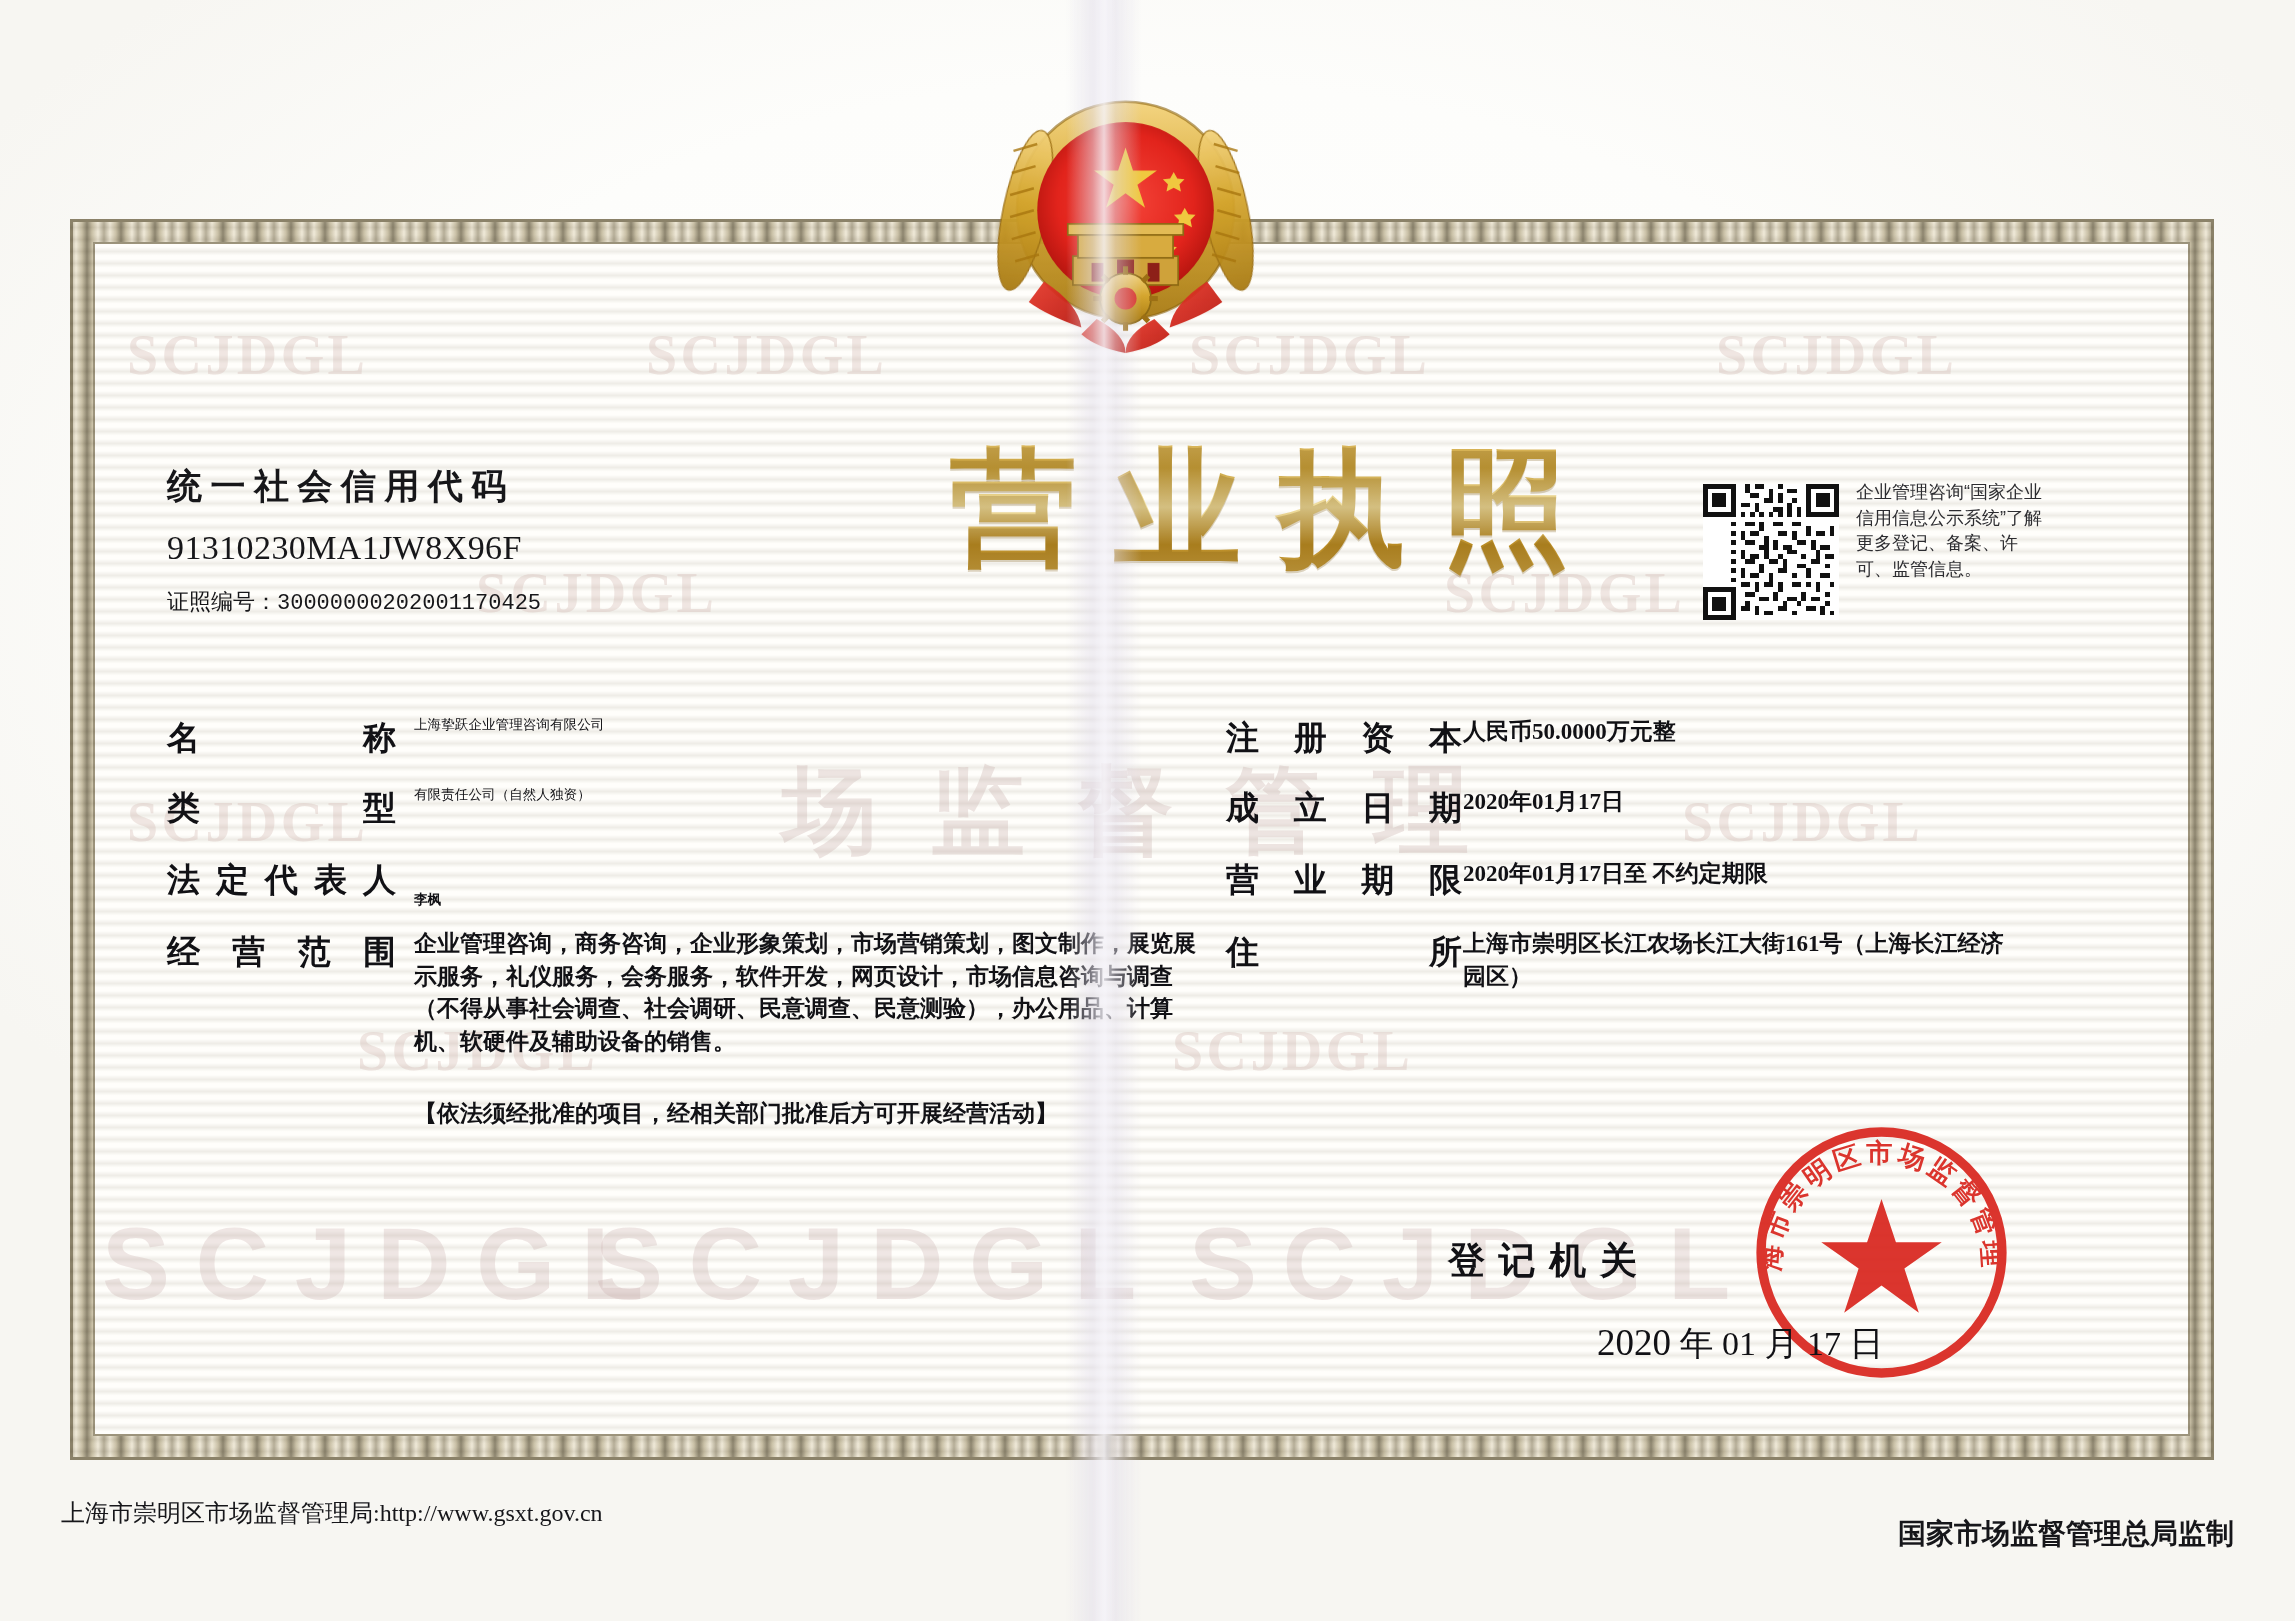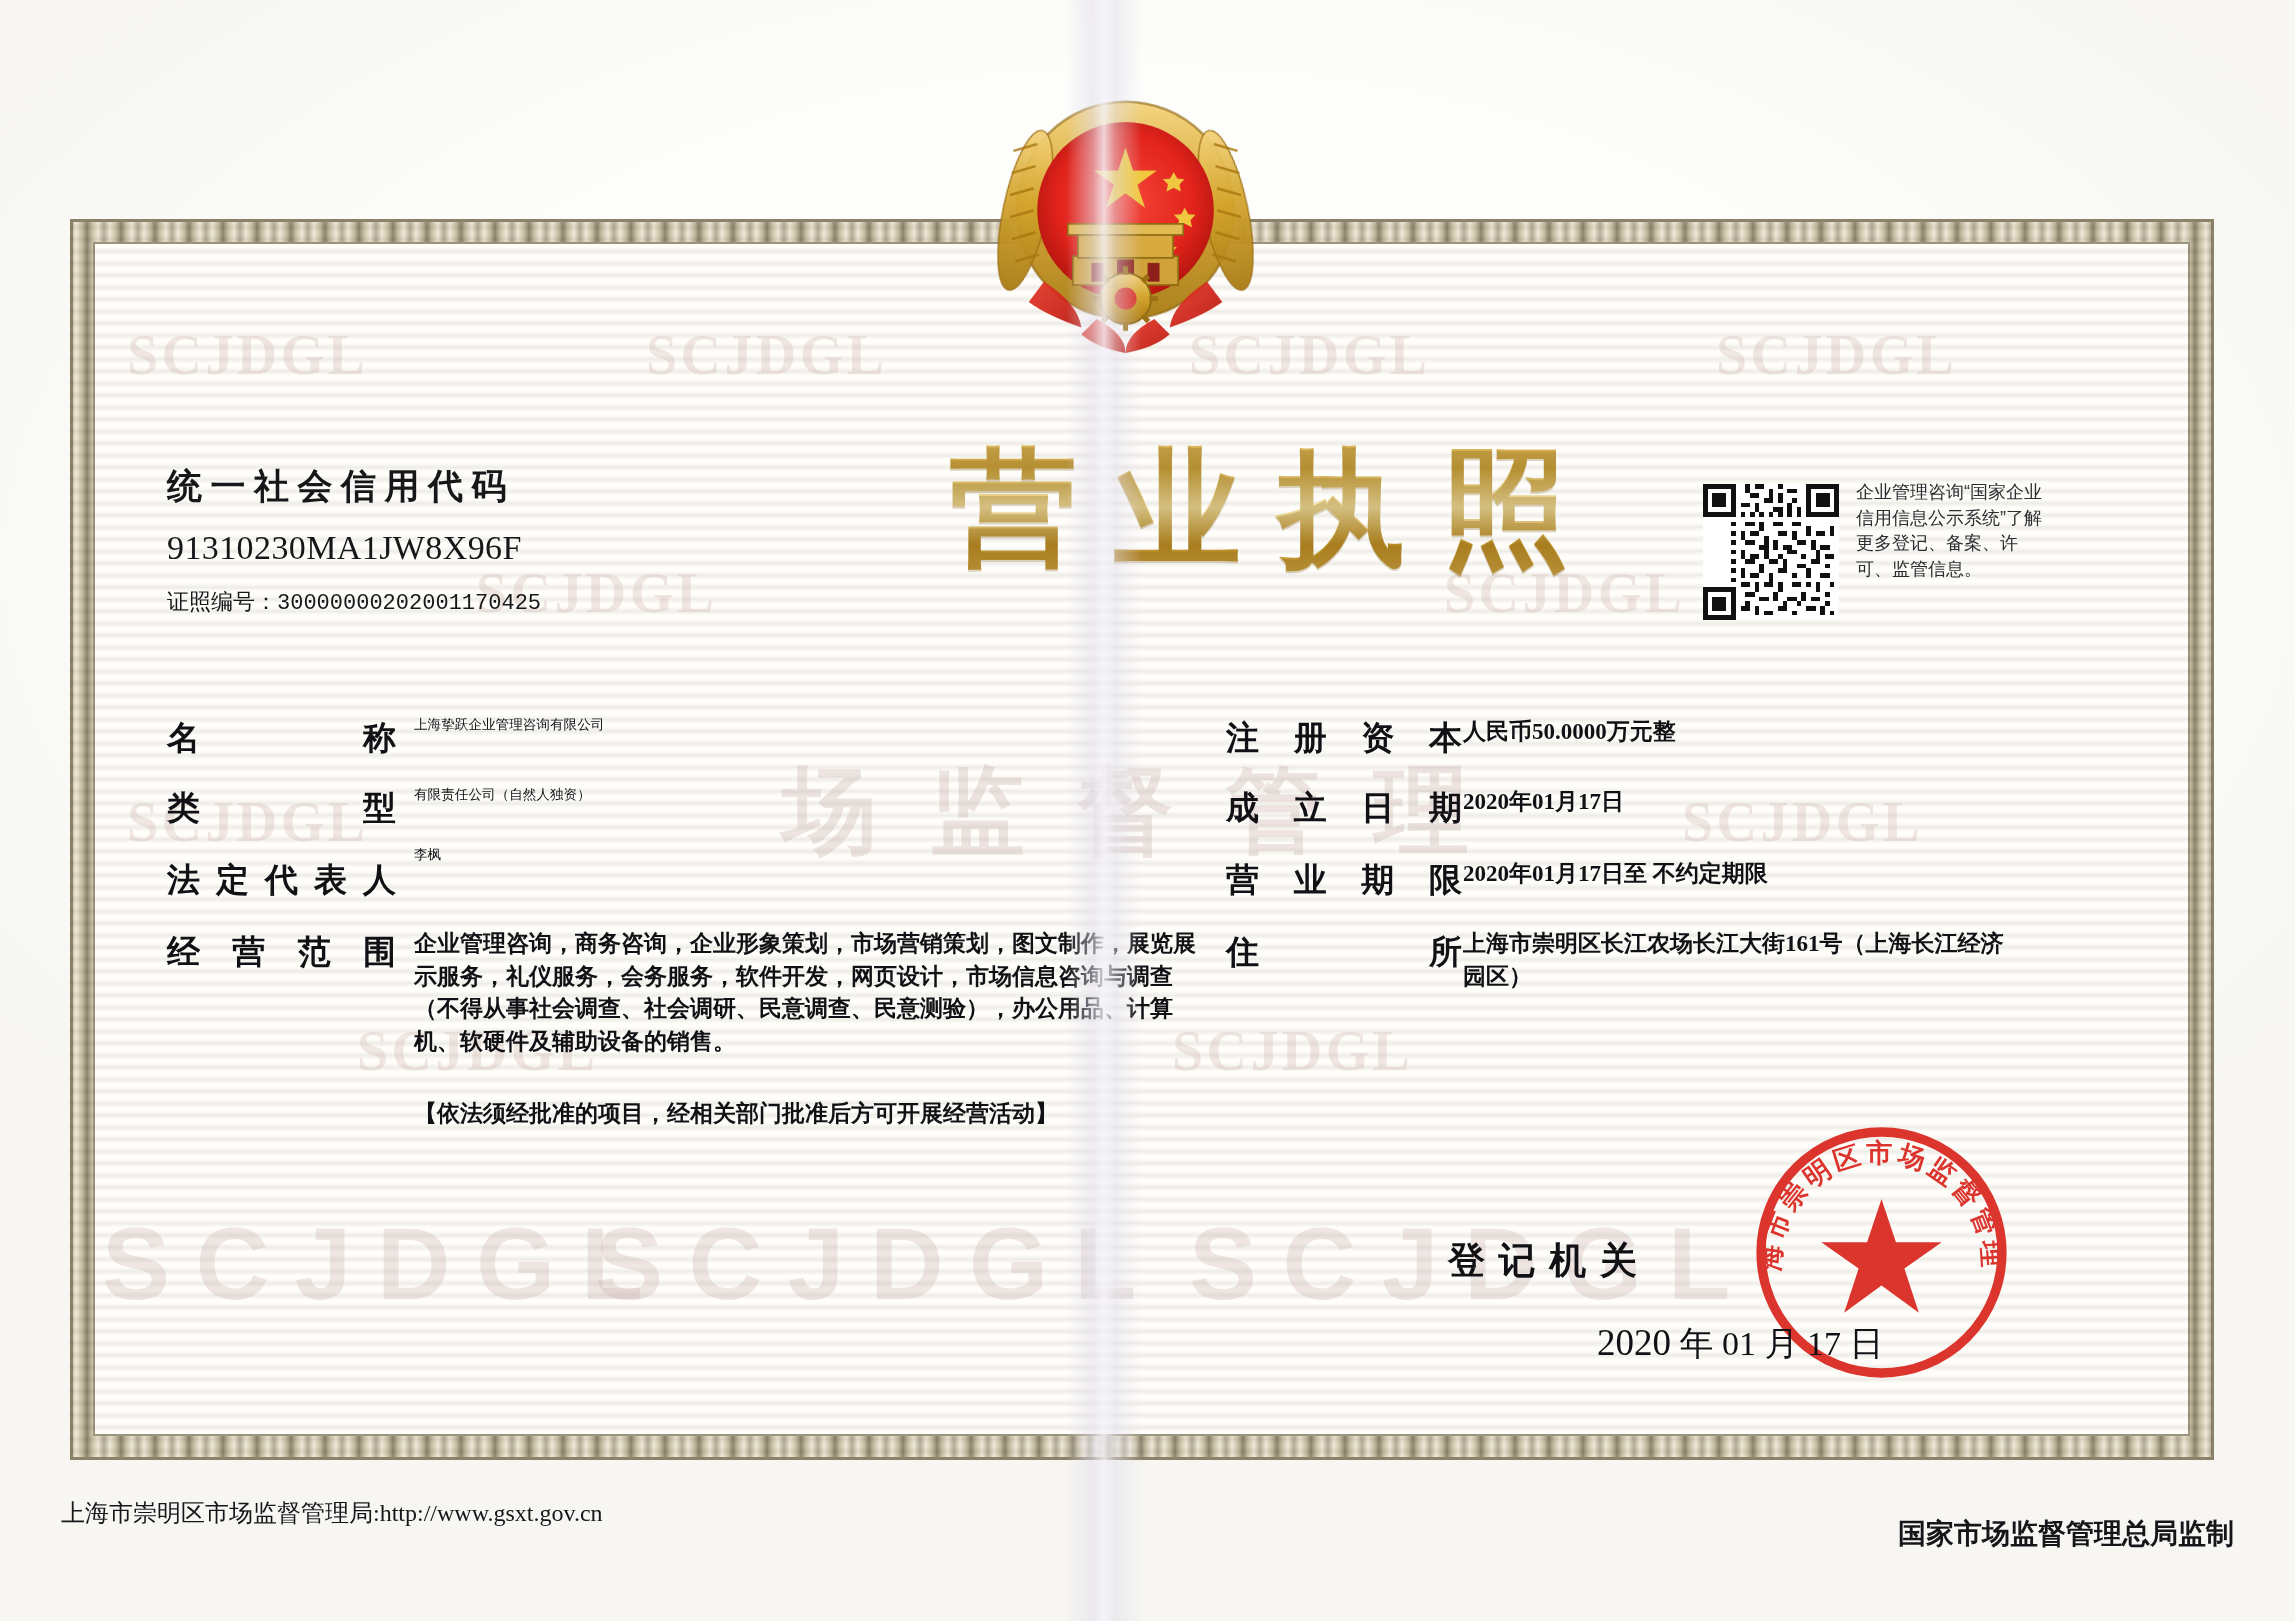--- a/index.html
+++ b/index.html
@@ -419,21 +419,21 @@
 
   <div class="field lcol-label" style="top:858px;">
     <span class="f-label justify-label" style="width:229px;display:inline-flex;">
         <span>法</span>
         <span>定</span>
         <span>代</span>
         <span>表</span>
         <span>人</span>
       </span>
   </div>
-  <div class="field lcol-val" style="top:846px; width:629px;">李枫</div>
+  <div class="field lcol-val" style="top:891px; width:629px;font-weight:bold;">李枫</div>
 
   <div class="field lcol-label" style="top:930px;">
     <span class="f-label justify-label" style="width:229px;display:inline-flex;">
         <span>经</span>
         <span>营</span>
         <span>范</span>
         <span>围</span>
       </span>
   </div>
   <div class="field f-value lcol-val" style="top:928px; width:790px;">企业管理咨询，商务咨询，企业形象策划，市场营销策划，图文制作，展览展示服务，礼仪服务，会务服务，软件开发，网页设计，市场信息咨询与调查（不得从事社会调查、社会调研、民意调查、民意测验），办公用品、计算机、软硬件及辅助设备的销售。</div>

